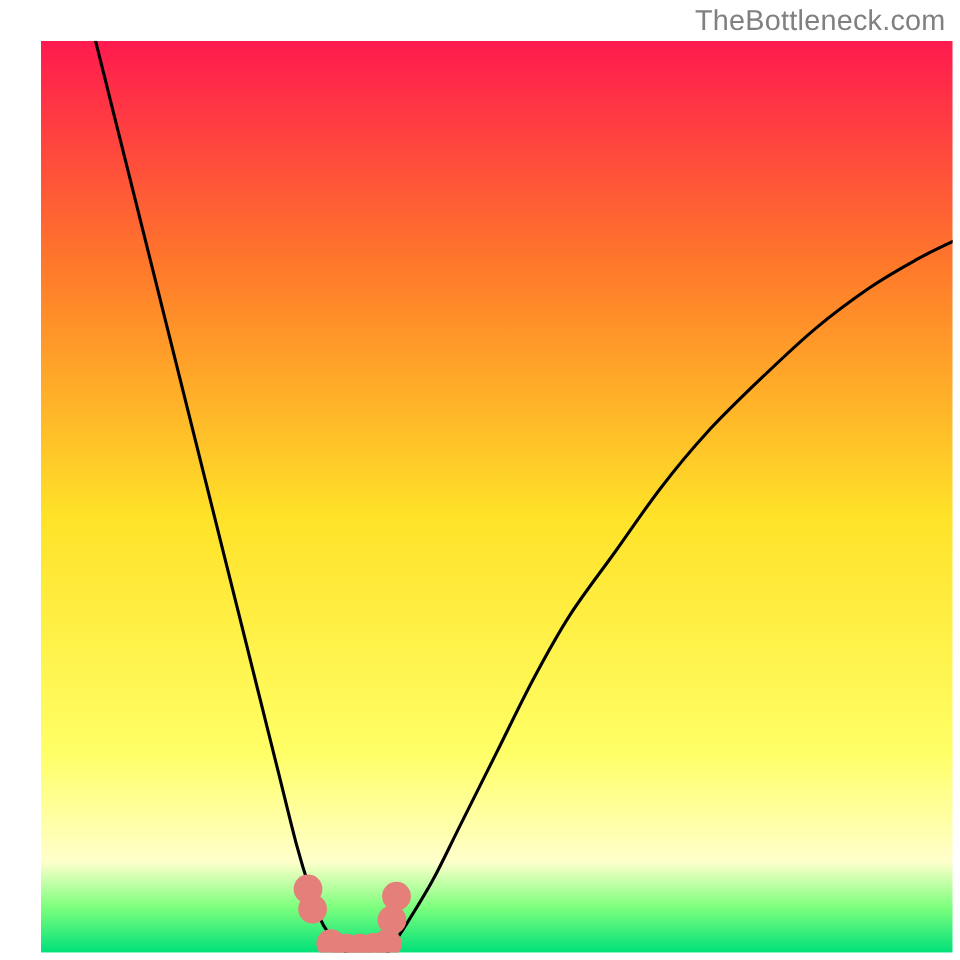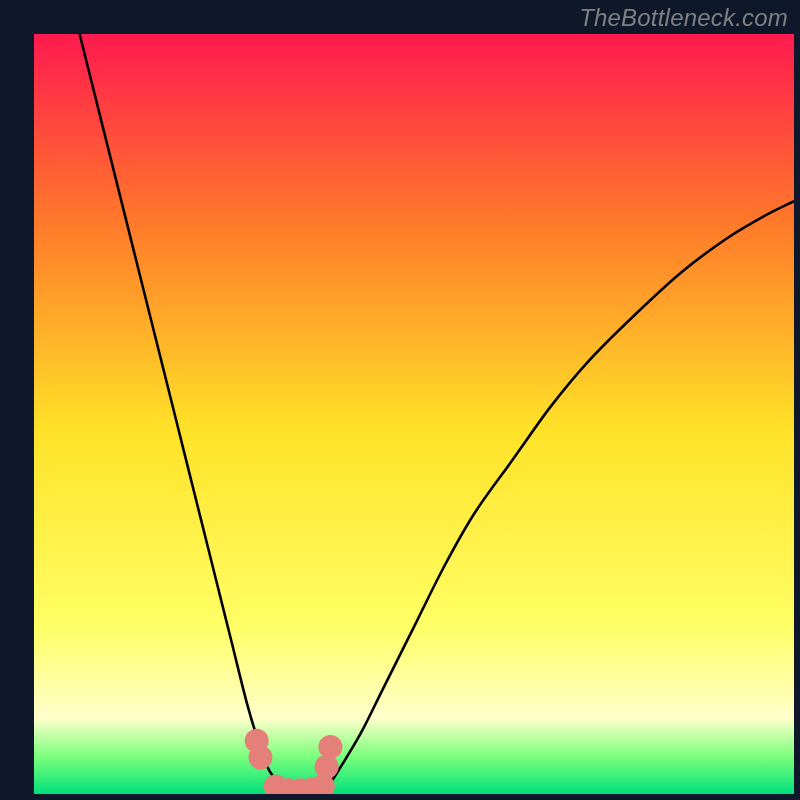--- a/index.html
+++ b/index.html
@@ -7,22 +7,21 @@
     padding: 0;
     width: 800px;
     height: 800px;
     background: #000;
     overflow: hidden;
     font-family: Arial, Helvetica, sans-serif;
   }
   .frame {
     position: absolute;
     inset: 0;
-    background: #0f172a;
-    font-style: italic;
+    background: #ffffff;
   }
   .watermark {
     position: absolute;
     top: 4px;
     right: 12px;
     color: #808080;
     font-size: 24px;
     font-weight: 500;
     letter-spacing: 0.2px;
     z-index: 5;

